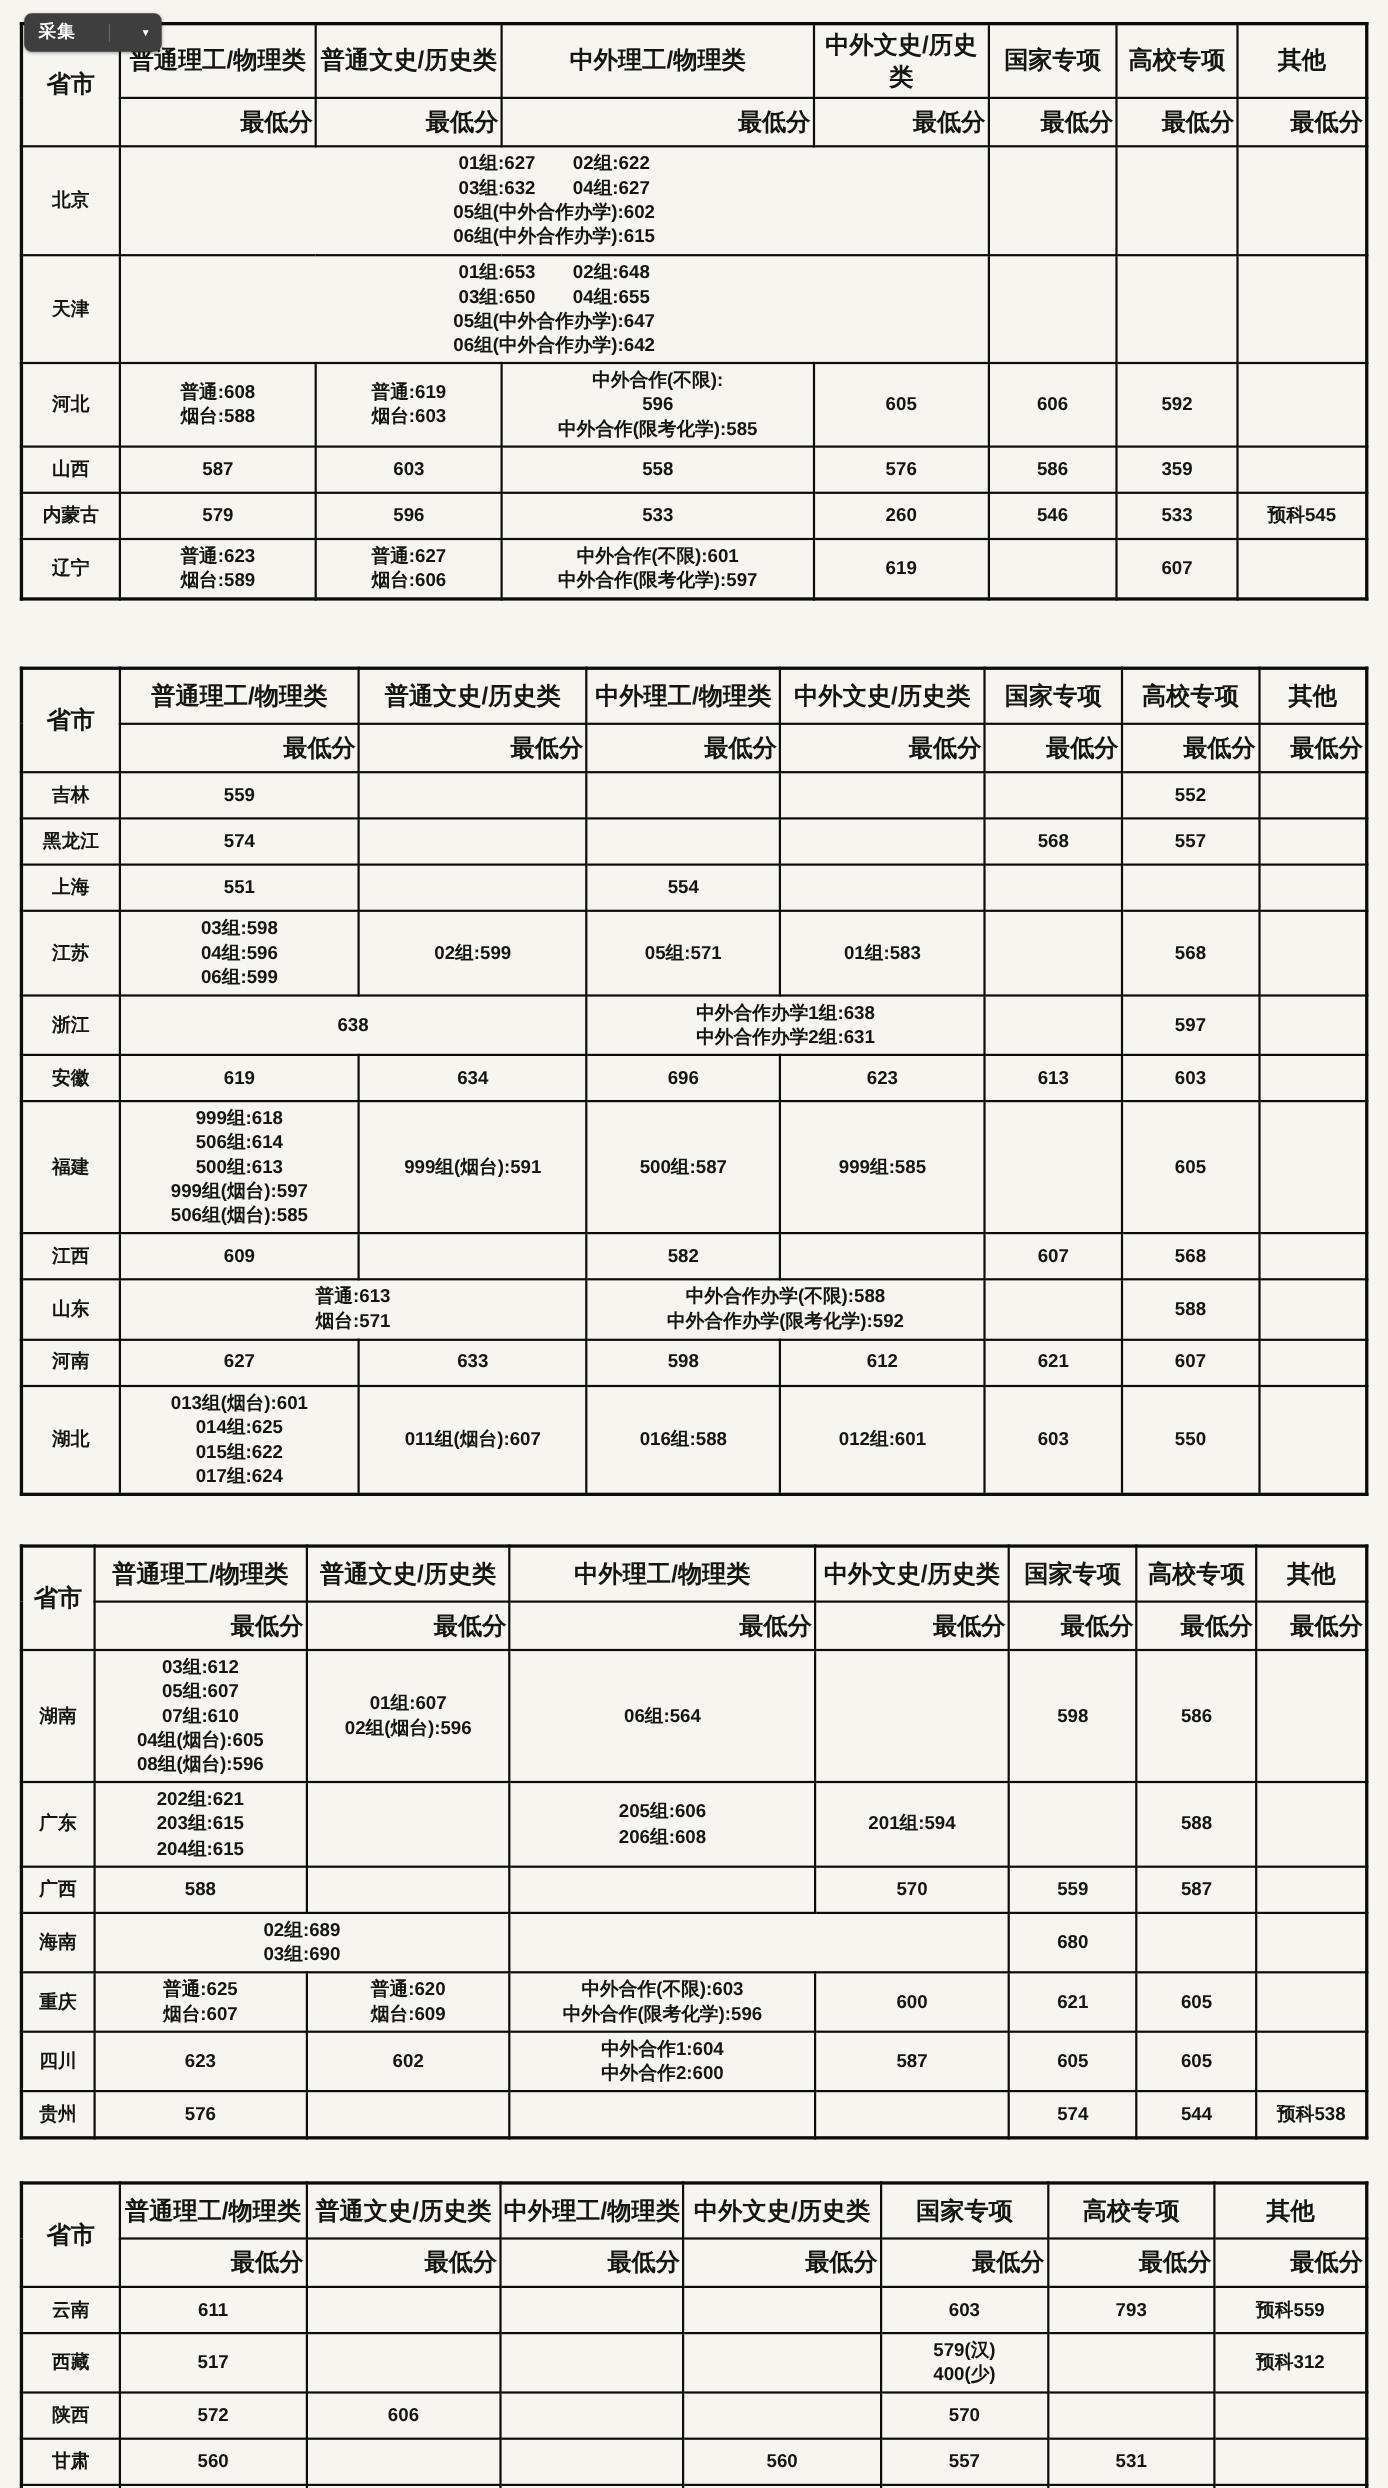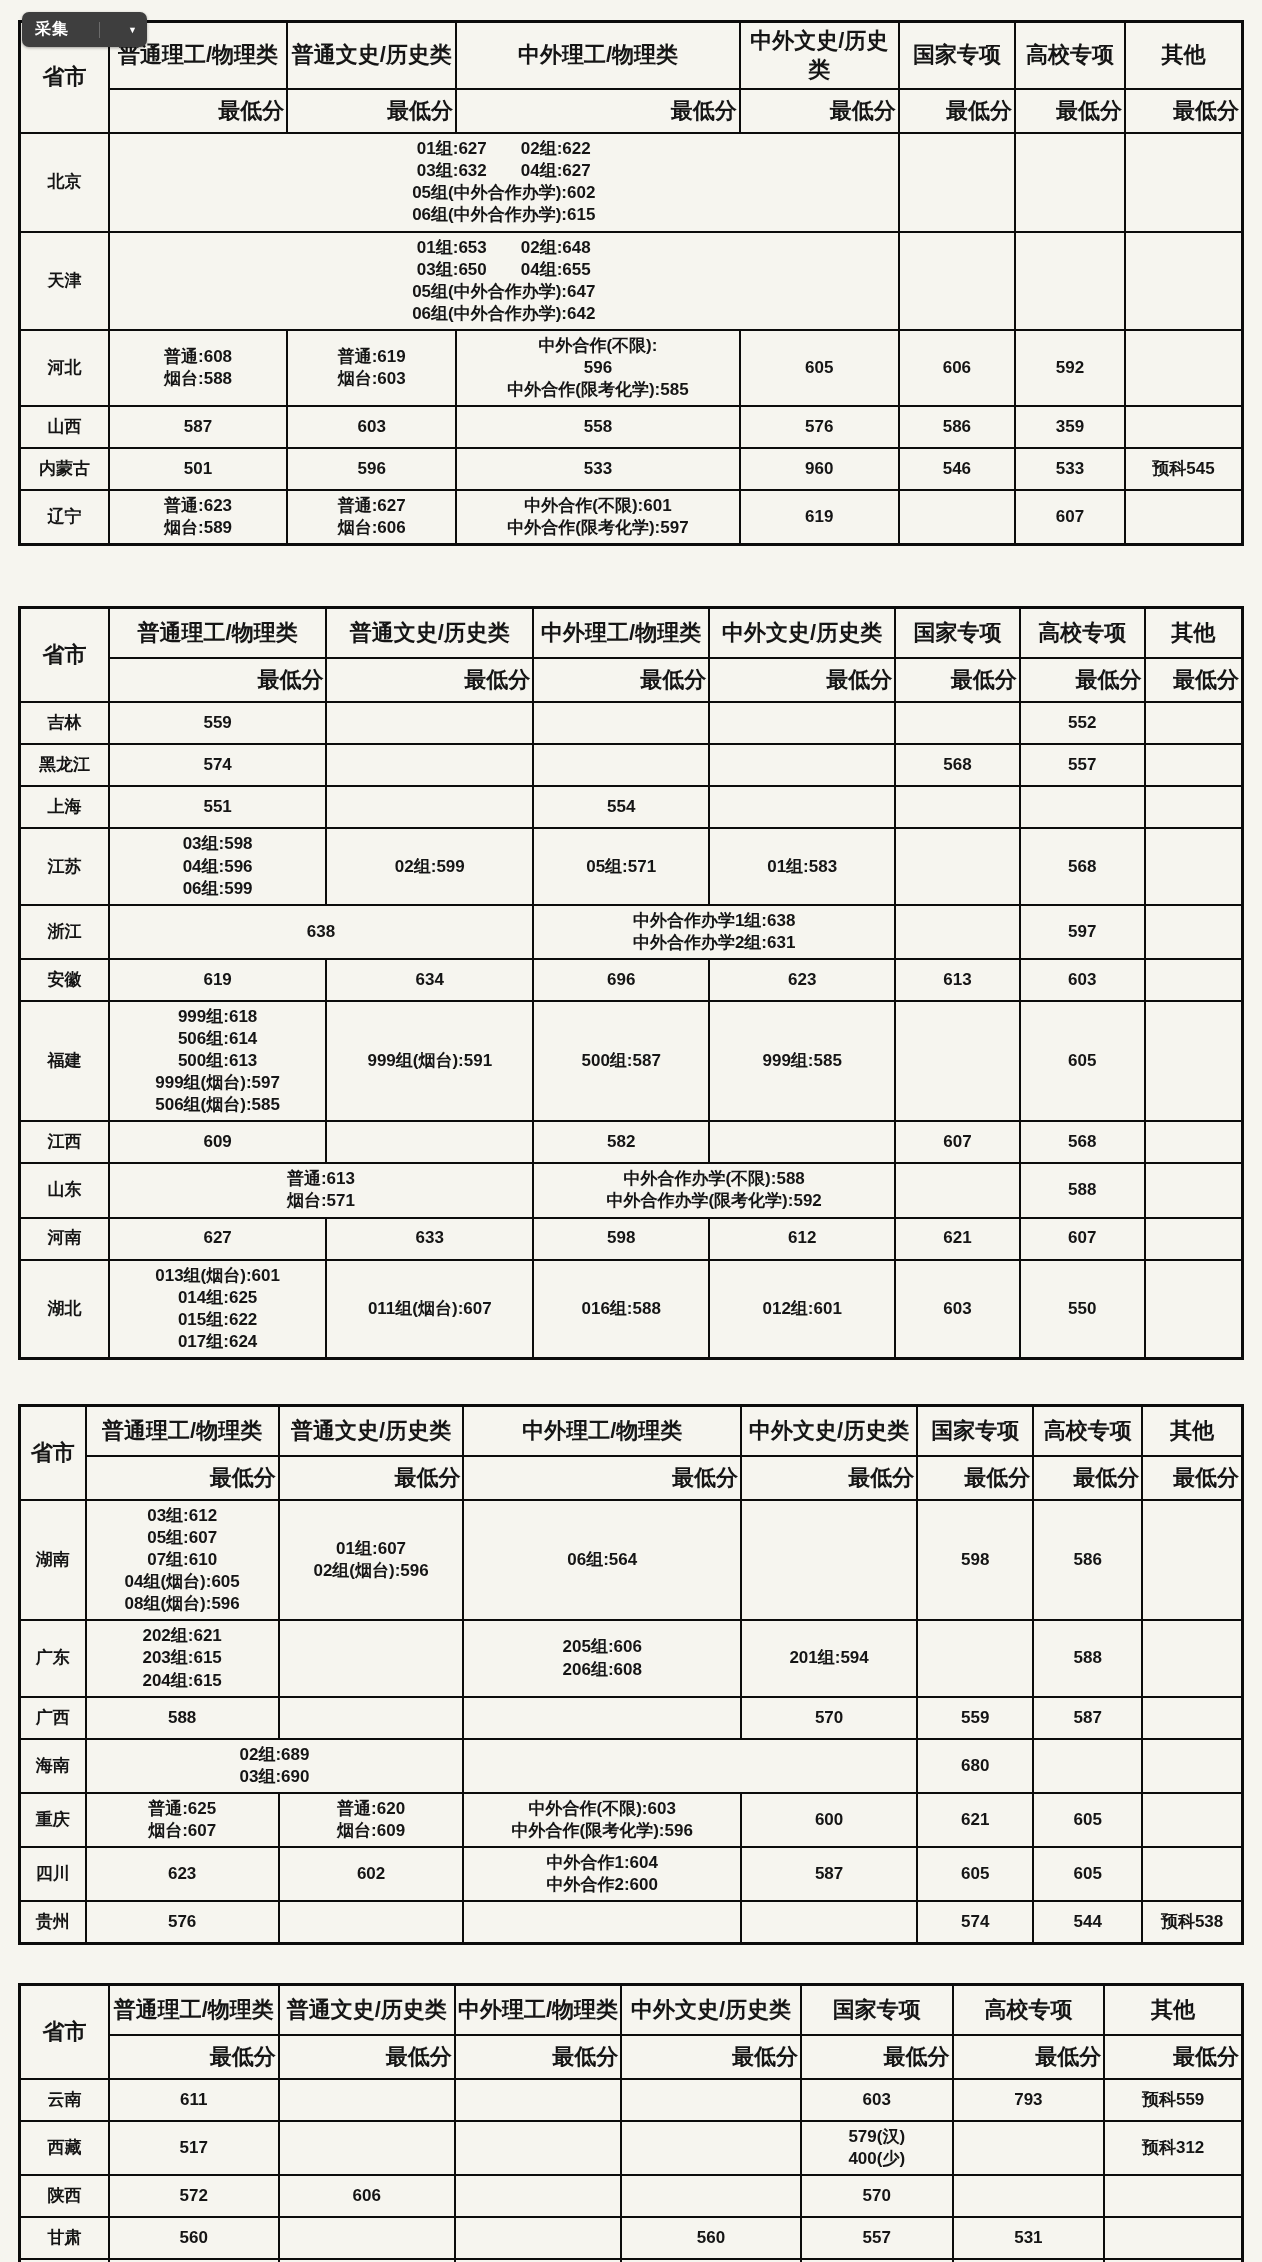--- a/index.html
+++ b/index.html
@@ -96,24 +96,24 @@
             <td>587</td>
             <td>603</td>
             <td>558</td>
             <td>576</td>
             <td>586</td>
             <td>359</td>
             <td></td>
           </tr>
           <tr>
             <th>内蒙古</th>
-            <td>501</td>
+            <td>579</td>
             <td>596</td>
             <td>533</td>
-            <td>960</td>
+            <td>260</td>
             <td>546</td>
             <td>533</td>
             <td>预科545</td>
           </tr>
           <tr>
             <th>辽宁</th>
             <td>普通:623<br>烟台:589</td>
             <td>普通:627<br>烟台:606</td>
             <td>中外合作(不限):601<br>中外合作(限考化学):597</td>
             <td>619</td>

